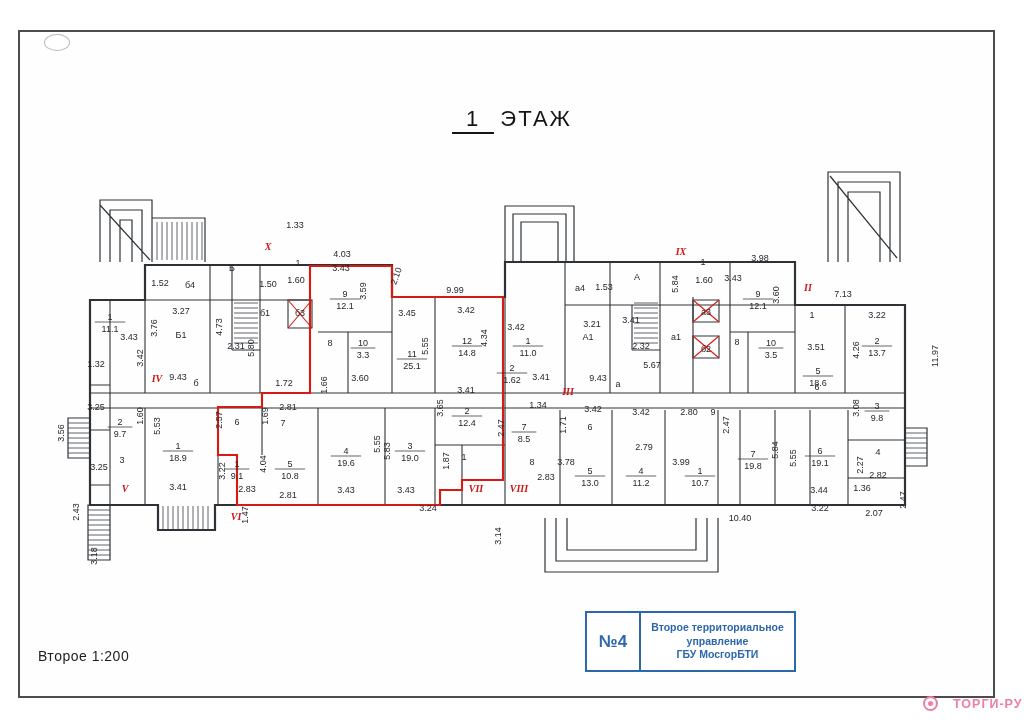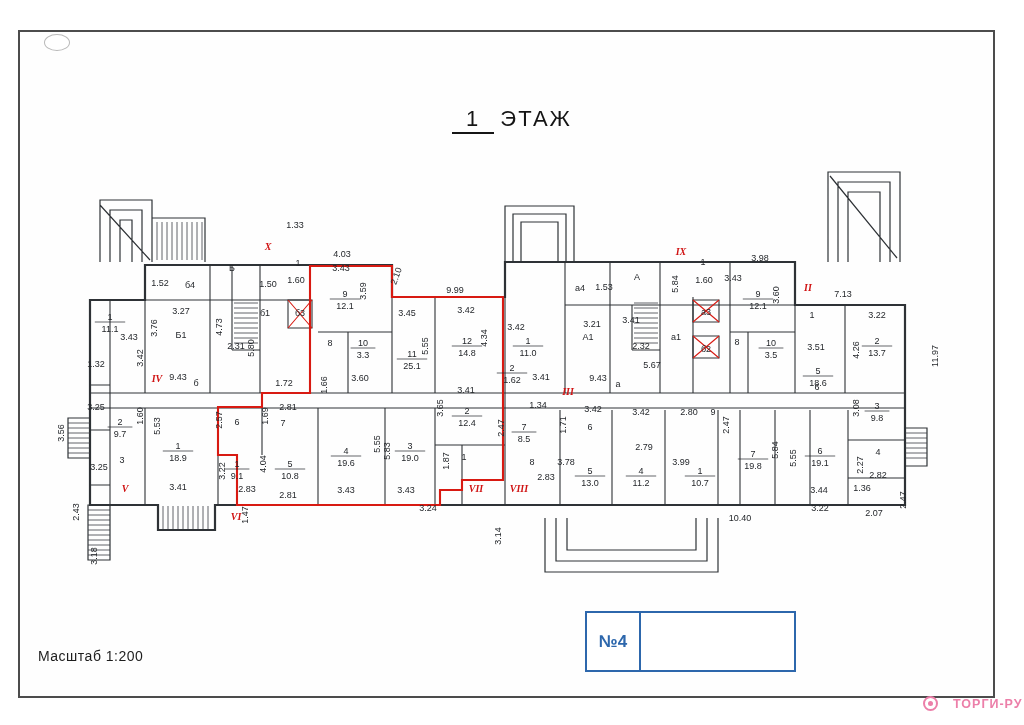--- a/index.html
+++ b/index.html
@@ -322,23 +322,28 @@
           <text x="641" y="485.5" class="lbl">11.2</text>
         </g>
         <g>
           <text x="700" y="473.5" class="lbl">1</text>
           <line x1="684.8" x2="715.2" y1="476" y2="476" class="frac-line"></line>
           <text x="700" y="485.5" class="lbl">10.7</text>
         </g>
       </g>
   </svg>
 
-  <div class="scale">Масштаб 1:200</div>
+  <div class="scale">Второе 1:200</div>
 
   <div class="stamp">
     <div class="stamp-num">№4</div>
+    <div class="stamp-text">
+      <div>Второе территориальное</div>
+      <div>управление</div>
+      <div>ГБУ МосгорБТИ</div>
+    </div>
   </div>
 
   <div class="watermark">
     <span class="wm-icon"></span>
     <span>ТОРГИ-РУ</span>
   </div>
 </div>
 
 </body></html>

